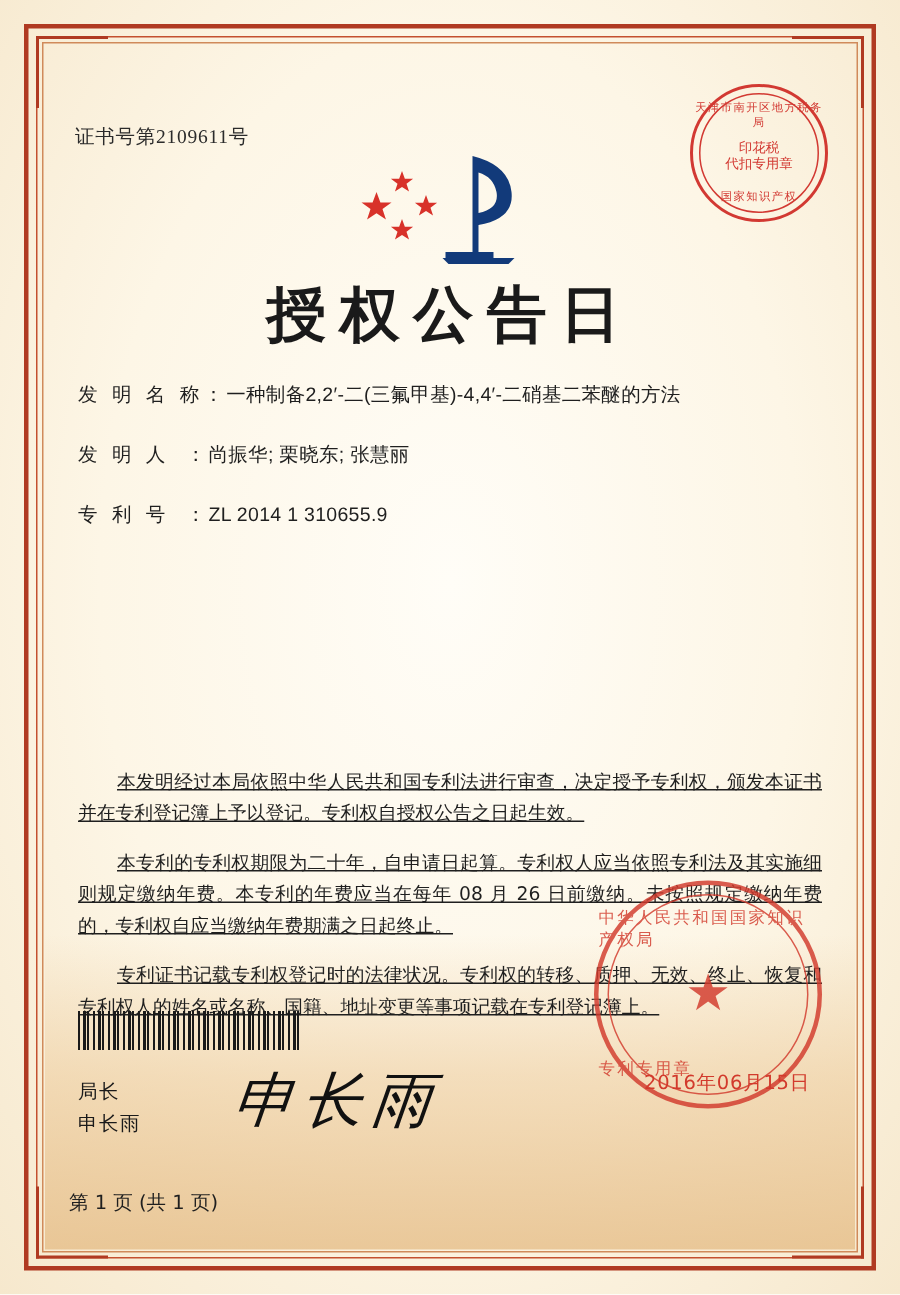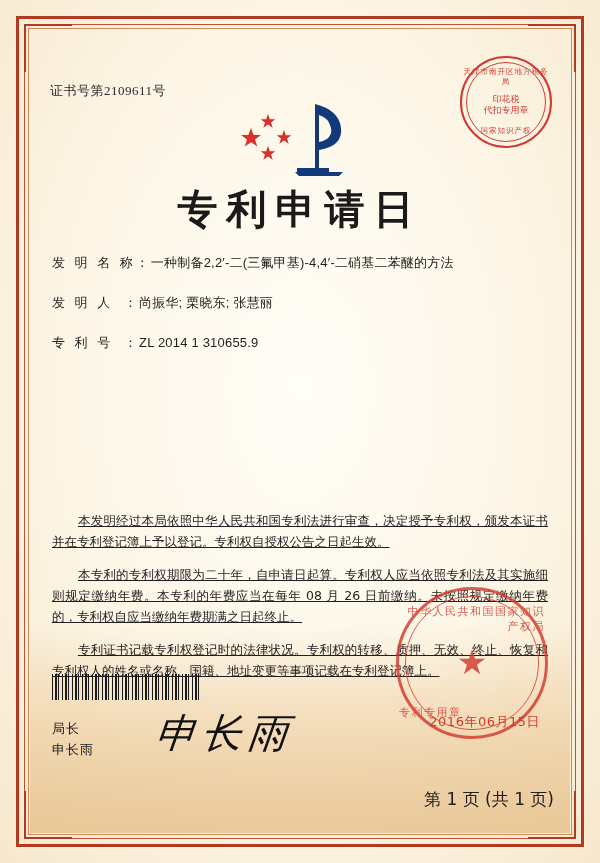--- a/index.html
+++ b/index.html
@@ -243,21 +243,21 @@
   }
   .nat-seal .inner-ring {
     position: absolute;
     left: 6px; top: 6px; right: 6px; bottom: 6px;
     border: 1.5px solid #d23a2c;
     border-radius: 50%;
   }
   .nat-seal .top-arc {
     position: absolute;
     left: 0; right: 0; top: 14px;
-    text-align: right;
+    text-align: left;
     font-size: 11px;
     letter-spacing: 1.5px;
     font-family: "DejaVu Sans", sans-serif;
   }
   .nat-seal .star {
     position: absolute;
     left: 50%;
     top: 56px;
     transform: translateX(-50%);
     font-size: 34px;
@@ -278,22 +278,22 @@
     font-size: 13px;
     color: #d23a2c;
     font-family: "DejaVu Sans", sans-serif;
     letter-spacing: .5px;
   }
 
   .footer {
     position: absolute;
     left: 0; right: 0;
     bottom: 6px;
-    text-align: right;
-    font-size: 17px;
+    text-align: left;
+    font-size: 13px;
     color: #1f1f1f;
     font-family: "DejaVu Sans", "Liberation Sans", sans-serif;
   }
 </style>
 </head>
 <body>
 
 <div class="page">
 
   <div class="frame-outer"></div>
@@ -323,21 +323,21 @@
           <polygon points="33,20 34.9,25.2 40.4,25.2 36,28.5 37.7,33.7 33,30.6 28.3,33.7 30,28.5 25.6,25.2 31.1,25.2"></polygon>
           <polygon points="33,52 34.9,57.2 40.4,57.2 36,60.5 37.7,65.7 33,62.6 28.3,65.7 30,60.5 25.6,57.2 31.1,57.2"></polygon>
           <polygon points="49,36 50.9,41.2 56.4,41.2 52,44.5 53.7,49.7 49,46.6 44.3,49.7 46,44.5 41.6,41.2 47.1,41.2"></polygon>
         </g>
 
         <path d="M62 74 L80 74 L80 10 Q104 16 106 34 Q108 52 84 56 L84 48 Q98 45 96 34 Q94 24 84 21 L84 74 L94 74 L94 78 L62 78 Z" fill="#123a7a"></path>
         <path d="M60 78 L108 78 L104 82 L64 82 Z" fill="#123a7a"></path>
       </svg>
     </div>
 
-    <div class="title">专利申请日</div>
+    <div class="title">授权公告日</div>
 
     <div class="fields">
       <div class="field">
         <span class="label">发 明 名 称</span><span class="sep">：</span><span class="value">一种制备2,2′-二(三氟甲基)-4,4′-二硝基二苯醚的方法</span>
       </div>
       <div class="field">
         <span class="label">发 明 人</span><span class="sep">：</span><span class="value">尚振华; 栗晓东; 张慧丽</span>
       </div>
       <div class="field">
         <span class="label">专 利 号</span><span class="sep">：</span><span class="value">ZL 2014 1 310655.9</span>

